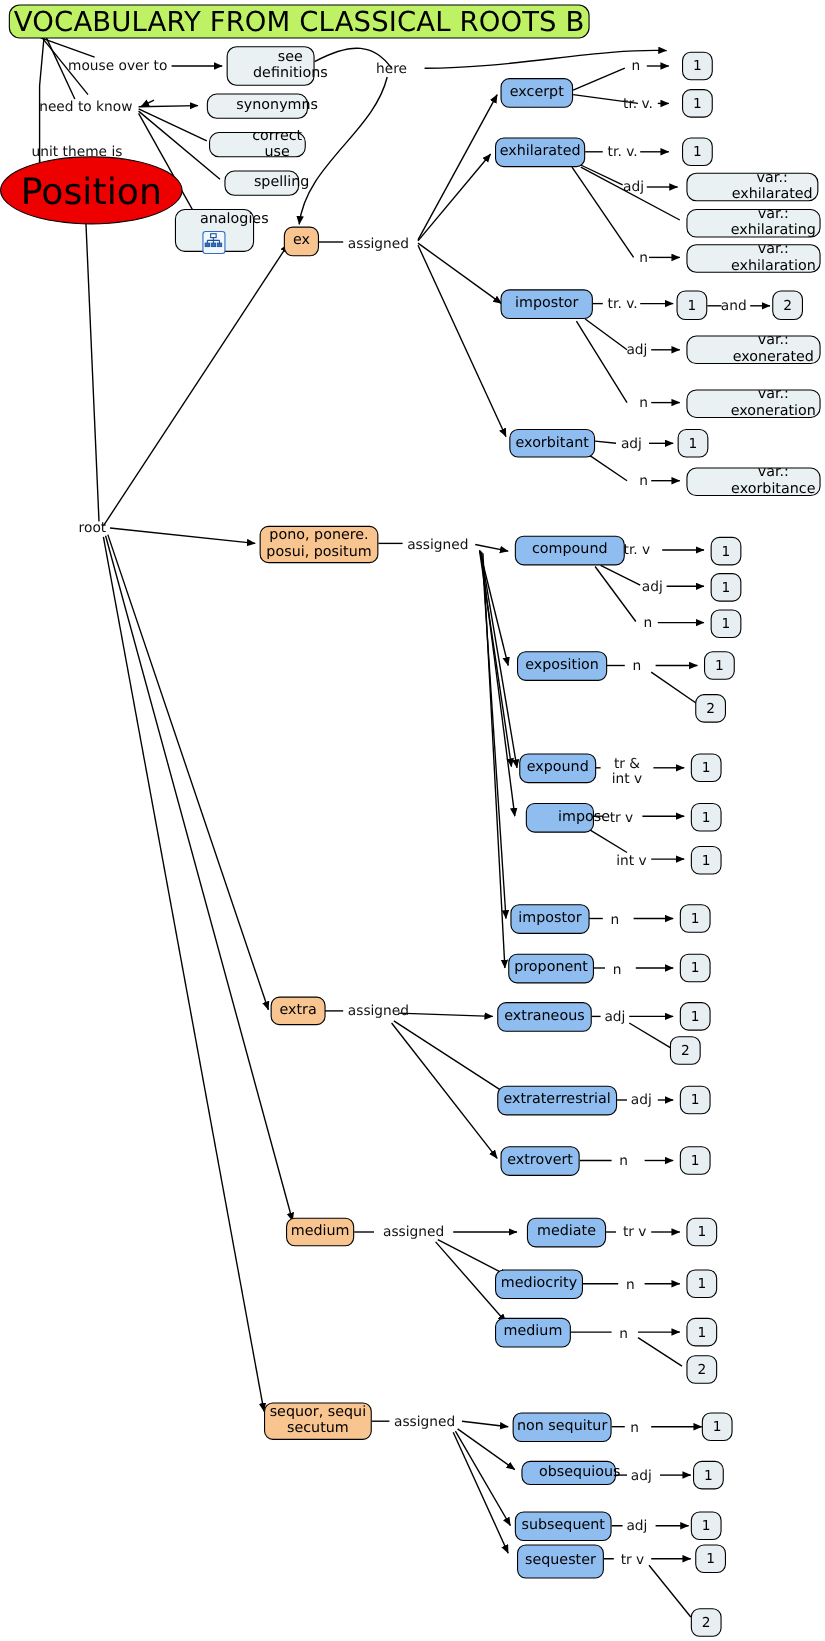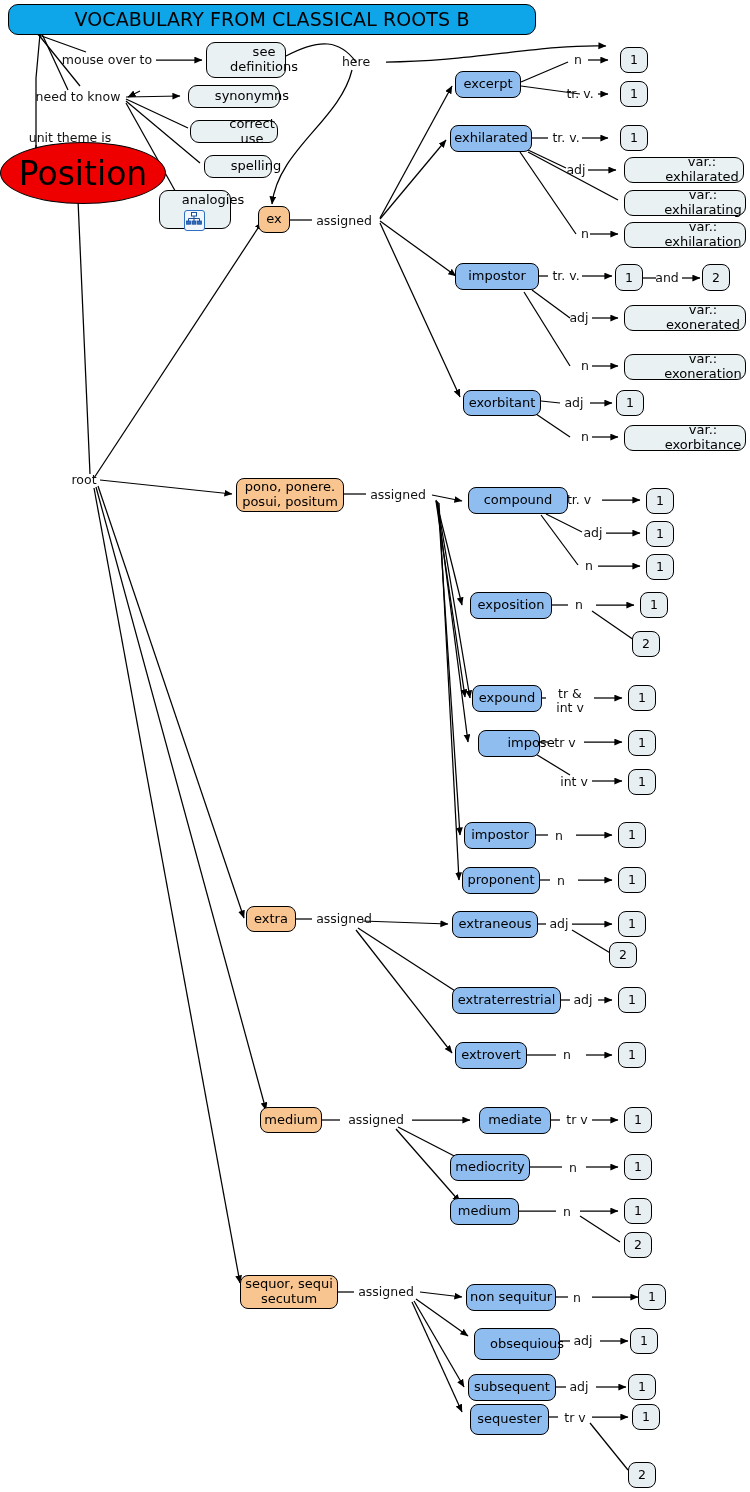--- a/index.html
+++ b/index.html
@@ -7,21 +7,21 @@
   #canvas{position:relative;width:750px;height:1492px;background:#fff;overflow:hidden;}
   #edges{position:absolute;left:0;top:0;width:750px;height:1492px;}
 
   .node{position:absolute;box-sizing:border-box;display:flex;align-items:center;
         justify-content:center;text-align:center;border:1.4px solid #000;
         border-radius:9px;background:#eaf1f3;color:#000;line-height:1.12;
         font-size:13px;white-space:pre-line;}
   .node.blue{background:#8fbdf0;border-radius:8px;}
   .node.orange{background:#f8c490;border-radius:8px;}
   .node.count{background:#e8eff2;border-radius:8px;font-size:12.5px;}
-  .node.title{background:#0ea5e9;border-radius:10px;font-size:19px;letter-spacing:.1px;}
+  .node.title{background:#bef264;border-radius:10px;font-size:25px;letter-spacing:.1px;}
   .node.plain{background:#eaf1f3;padding-left:36px;}
 
   .ellipse{position:absolute;box-sizing:border-box;display:flex;align-items:center;
            justify-content:center;background:#ee0000;border:1.5px solid #000;
            border-radius:50%;font-size:33px;color:#000;}
 
   .lbl{position:absolute;font-size:12.5px;color:#111;white-space:pre-line;
        text-align:center;line-height:1.12;}
 
   .ana-icon{position:absolute;width:21px;height:21px;border:1.5px solid #2f6fbf;
@@ -317,21 +317,21 @@
 
   <div class="lbl" style="left:560px;top:1113px;width:34px;">tr v</div>
   <div class="node count" style="left:624px;top:1107px;width:28px;height:26px;">1</div>
   <div class="lbl" style="left:564px;top:1161px;width:18px;">n</div>
   <div class="node count" style="left:624px;top:1154px;width:28px;height:26px;">1</div>
   <div class="lbl" style="left:558px;top:1205px;width:18px;">n</div>
   <div class="node count" style="left:624px;top:1198px;width:28px;height:26px;">1</div>
   <div class="node count" style="left:624px;top:1232px;width:28px;height:26px;">2</div>
 
   <div class="node blue" style="left:466px;top:1284px;width:90px;height:27px;">non sequitur</div>
-  <div class="node blue" style="left:474px;top:1328px;width:86px;height:32px;padding-left:20px;">obsequious</div>
+  <div class="node blue" style="left:474px;top:1328px;width:86px;height:22px;padding-left:20px;">obsequious</div>
   <div class="node blue" style="left:468px;top:1374px;width:88px;height:27px;">subsequent</div>
   <div class="node blue" style="left:470px;top:1404px;width:79px;height:31px;text-align:right;">sequester</div>
 
   <div class="lbl" style="left:568px;top:1291px;width:18px;">n</div>
   <div class="node count" style="left:638px;top:1284px;width:28px;height:26px;">1</div>
   <div class="lbl" style="left:570px;top:1334px;width:26px;">adj</div>
   <div class="node count" style="left:630px;top:1328px;width:28px;height:26px;">1</div>
   <div class="lbl" style="left:566px;top:1380px;width:26px;">adj</div>
   <div class="node count" style="left:628px;top:1374px;width:28px;height:26px;">1</div>
   <div class="lbl" style="left:558px;top:1411px;width:34px;">tr v</div>

